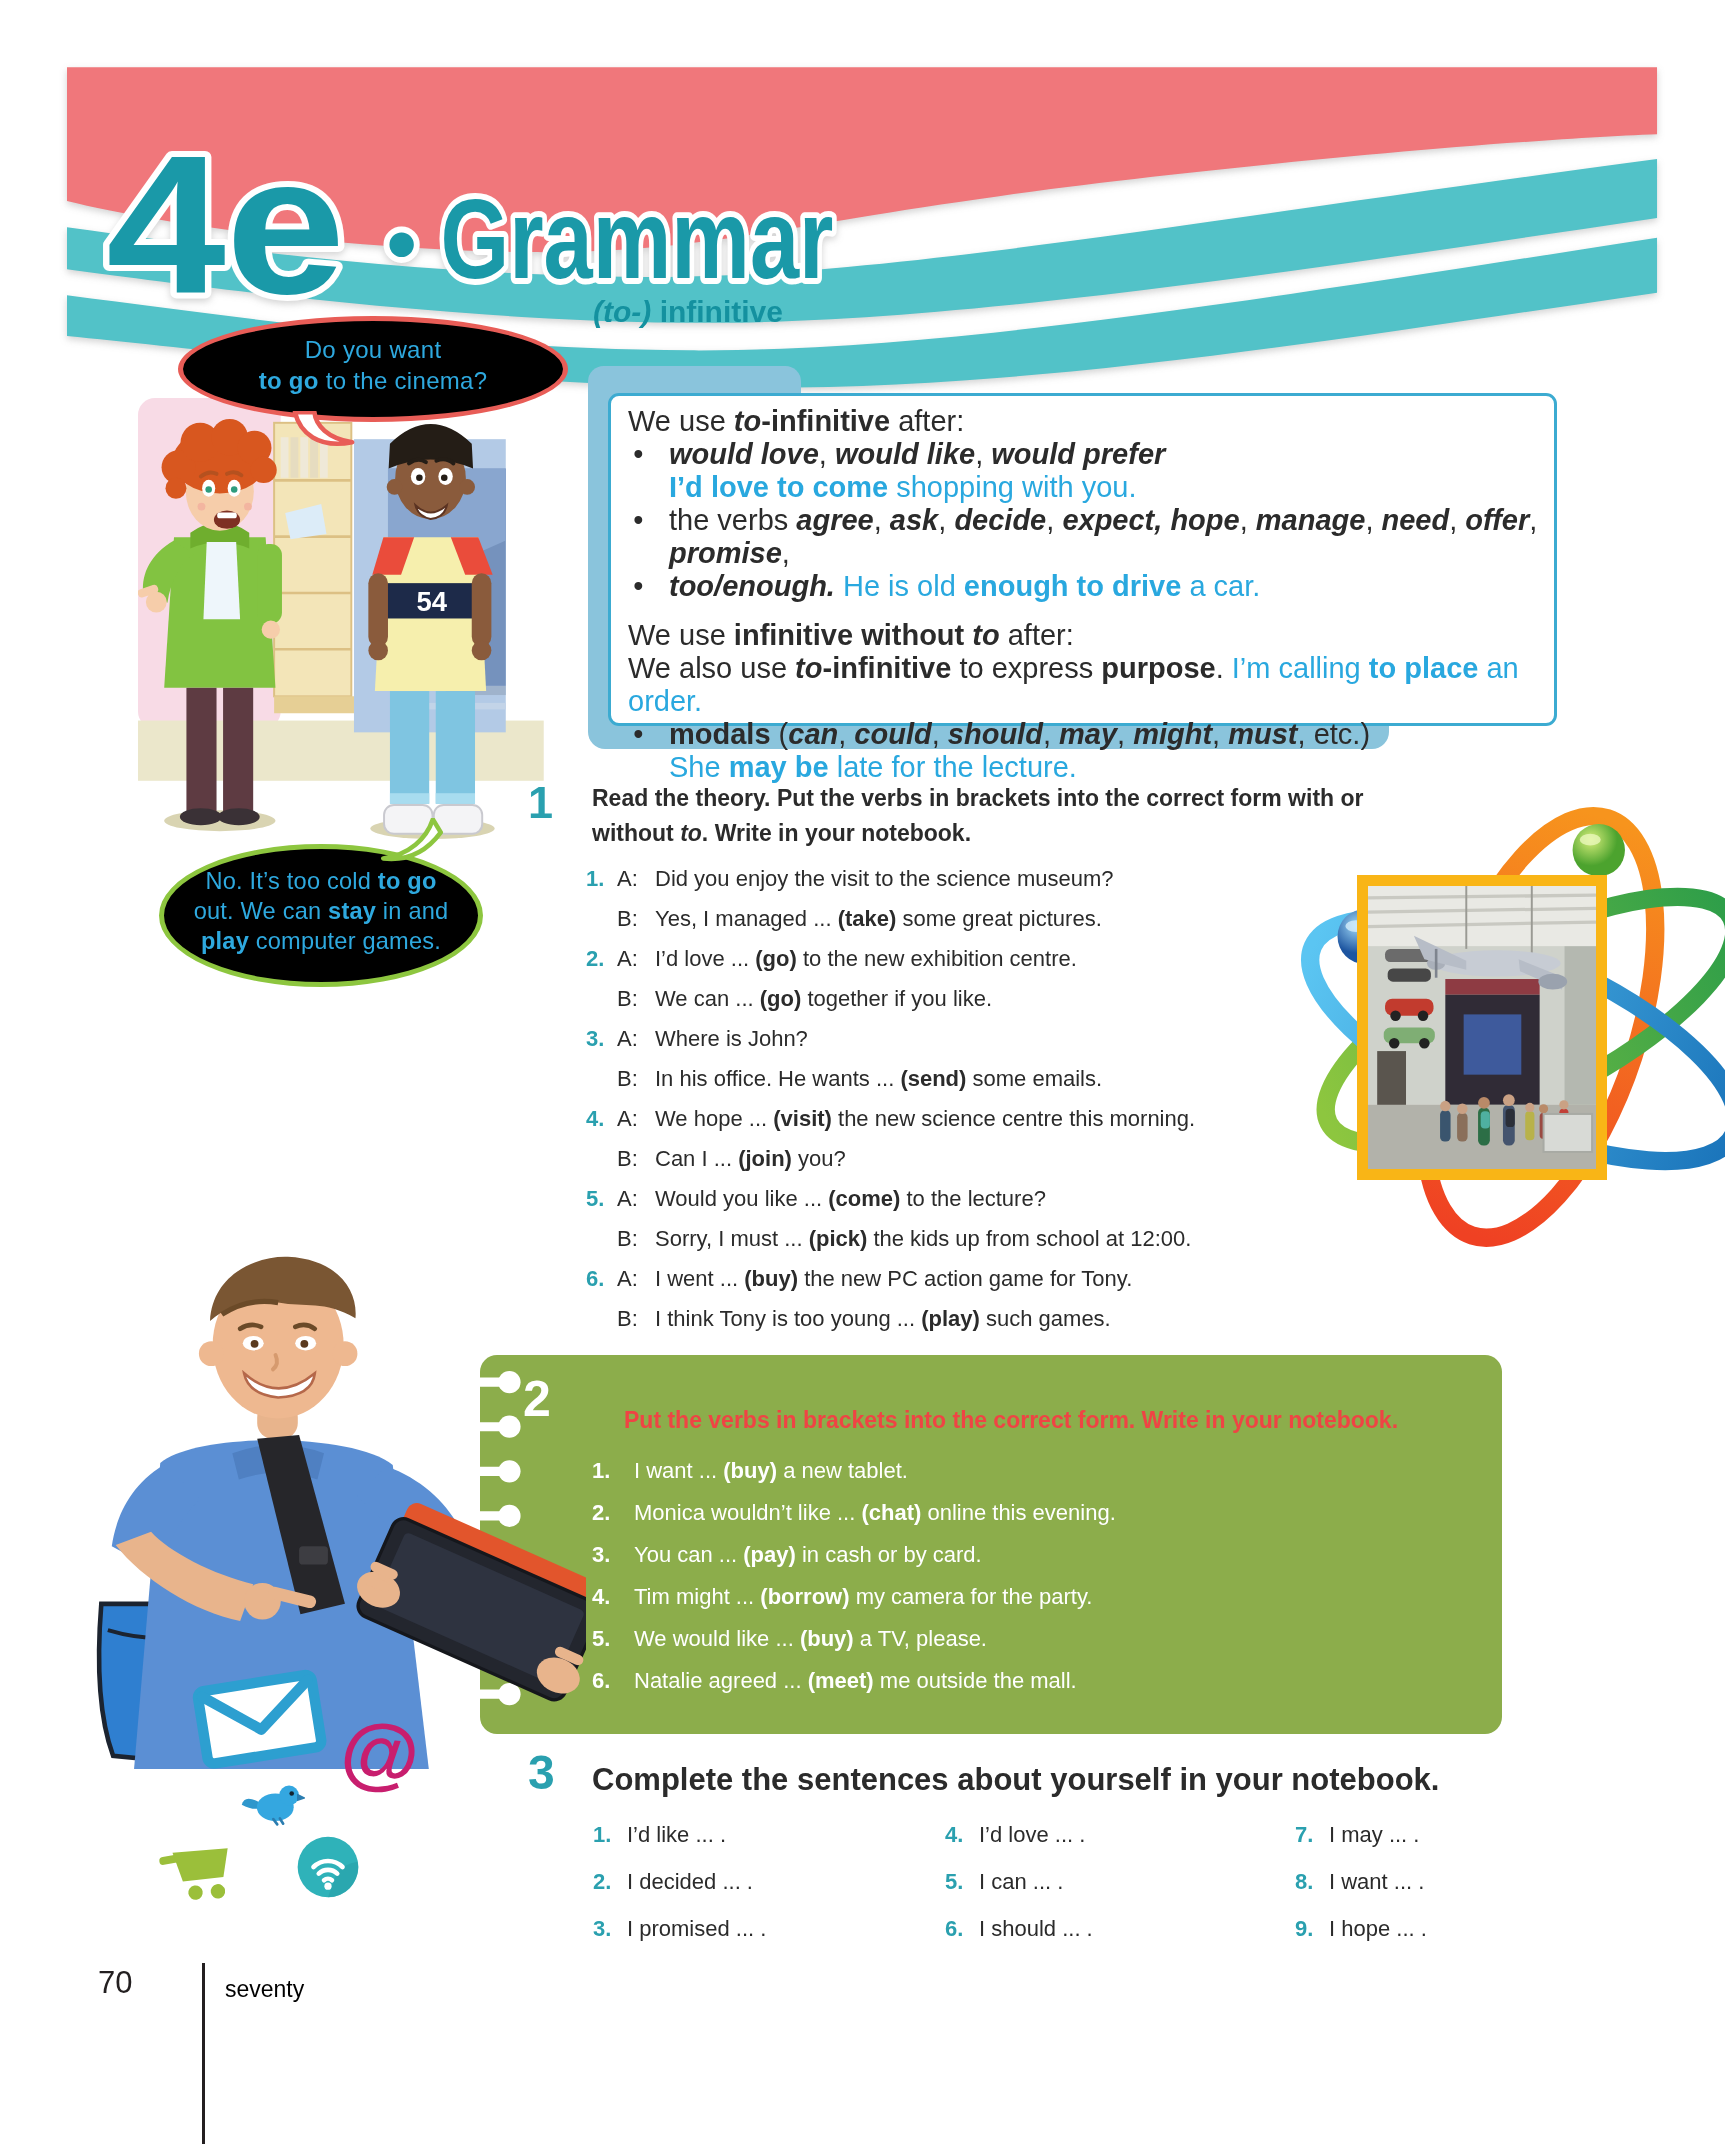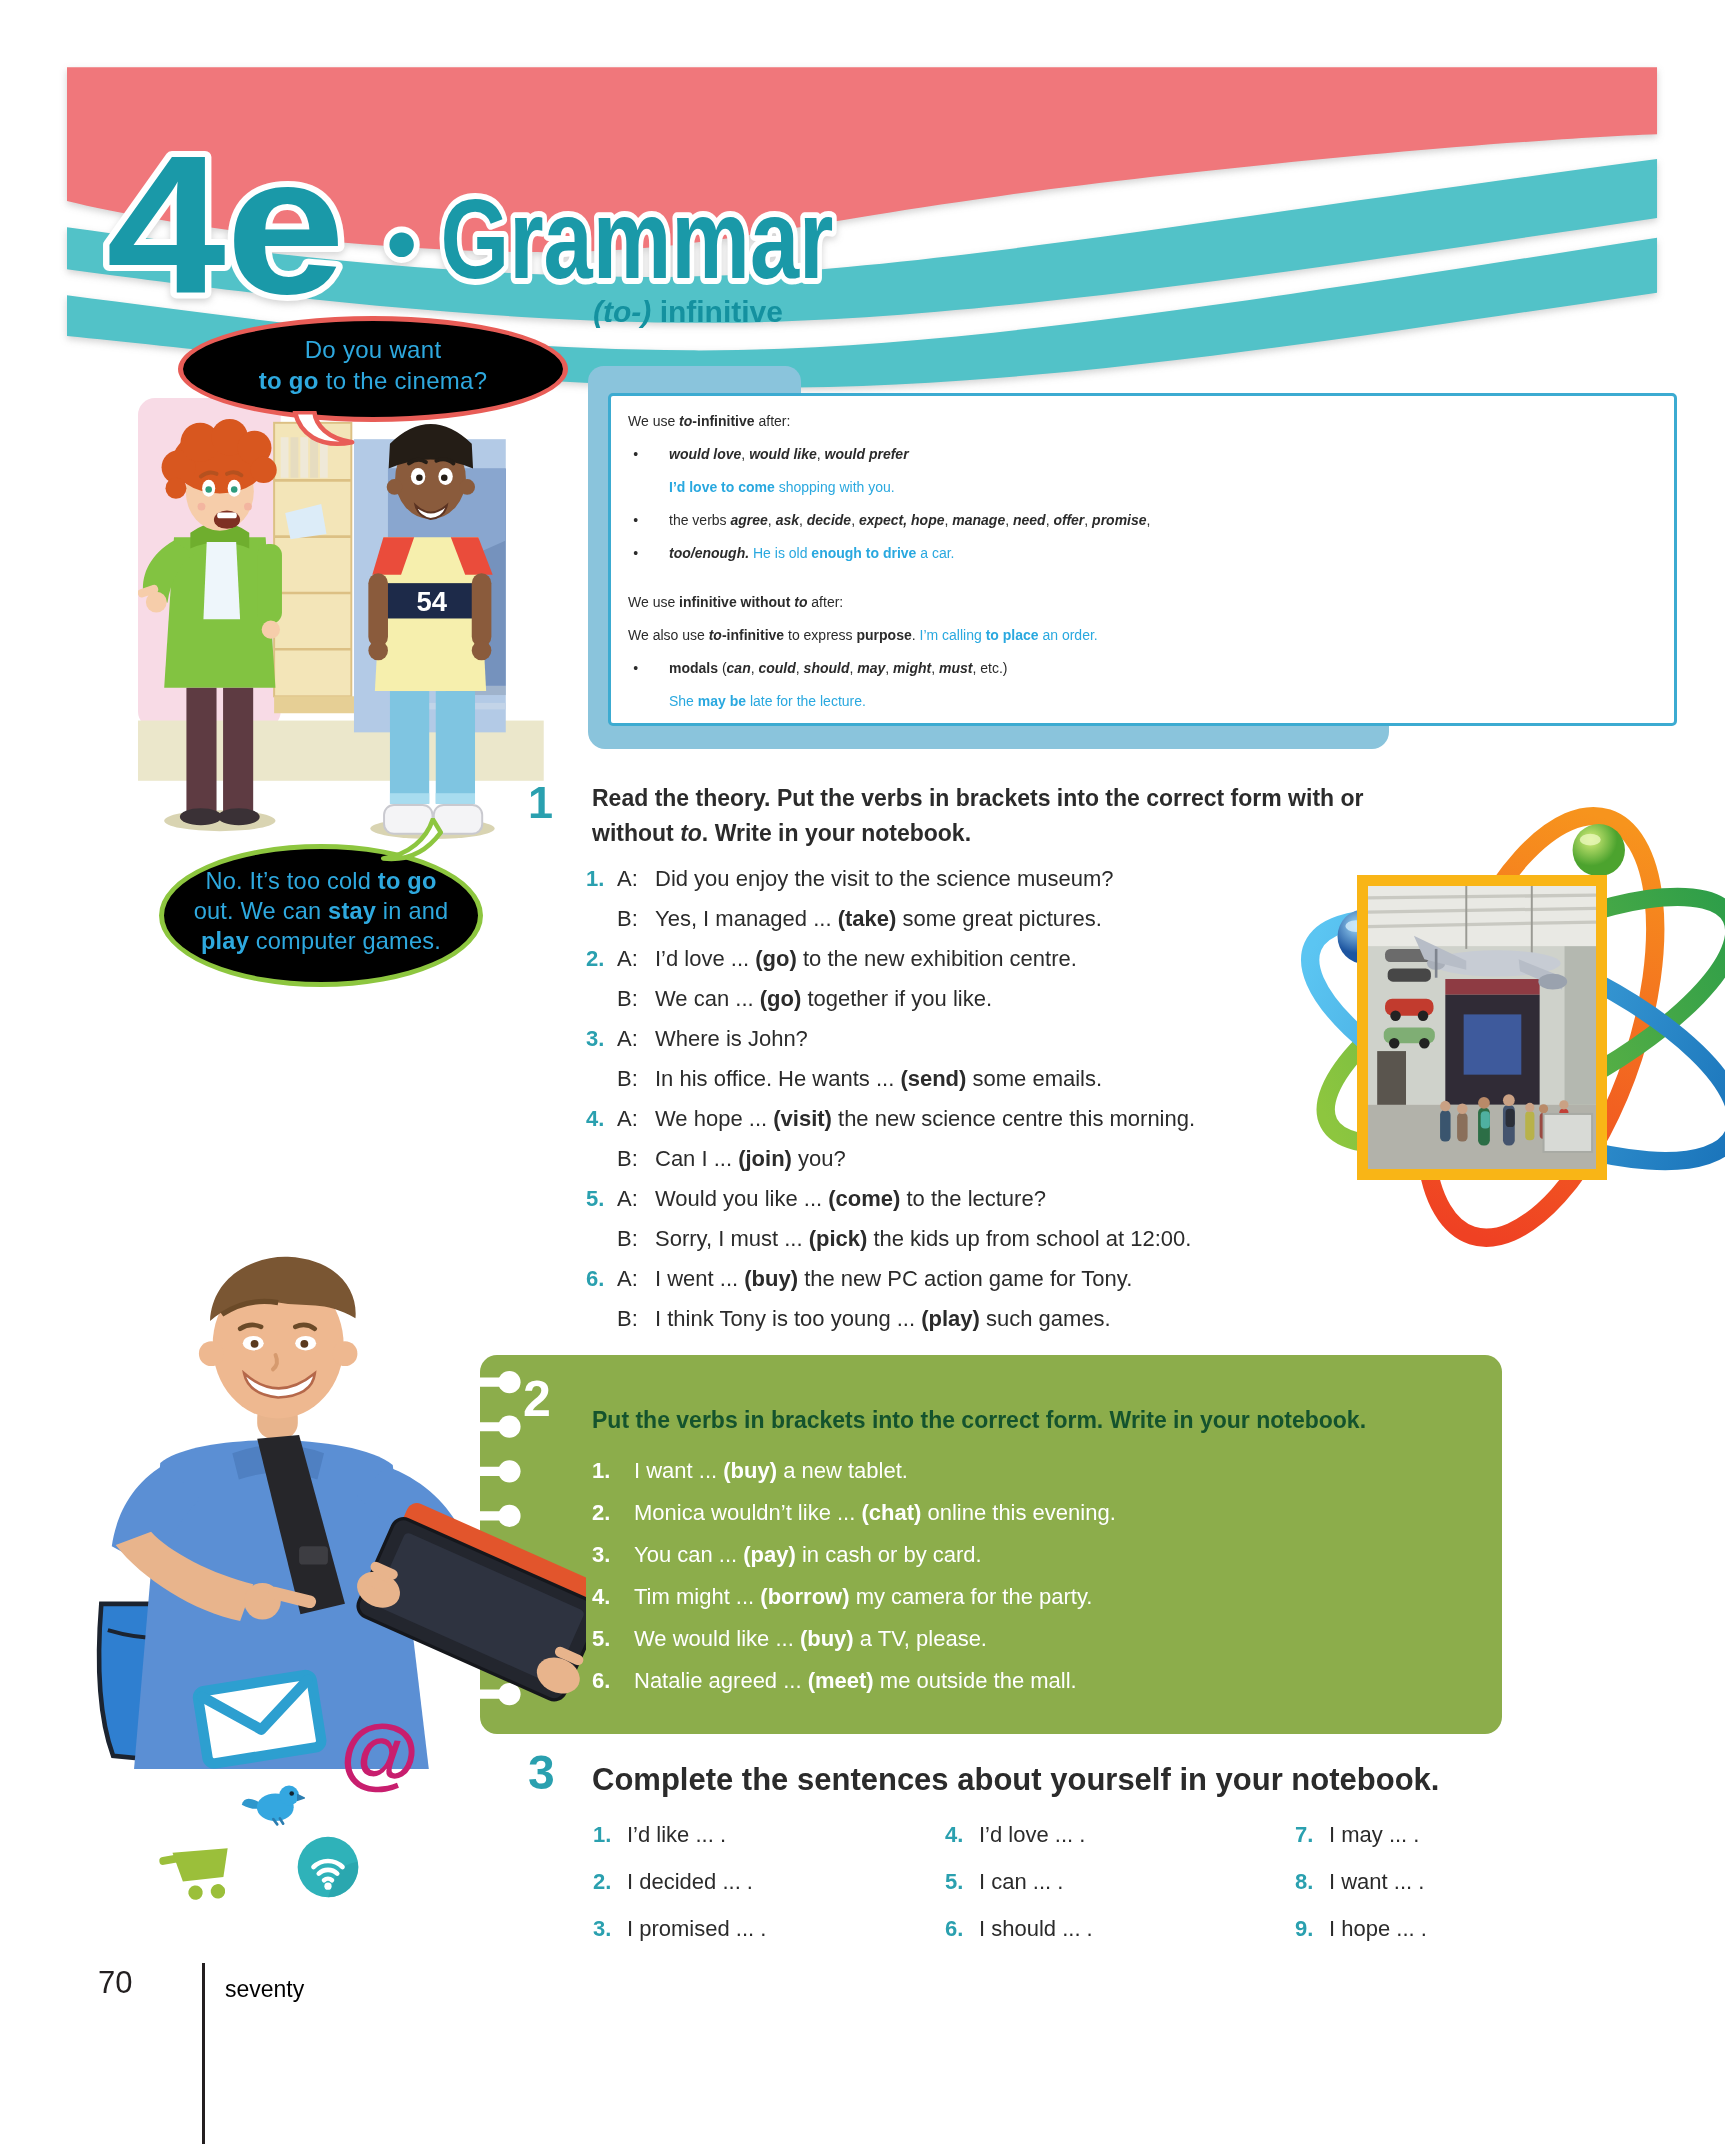--- a/index.html
+++ b/index.html
@@ -20,23 +20,23 @@
   .title-text{fill:#1a99a8;stroke:#ffffff;stroke-width:18px;paint-order:stroke;
               stroke-linejoin:round;font-weight:700;font-family:"Liberation Sans",sans-serif;}
 
   
   #topic{left:593px;top:295px;font-size:30px;color:#14919f;font-weight:700;}
   #topic .pref{font-style:italic;}
 
   
   #folder-tab{left:588px;top:366px;width:213px;height:39px;background:#8ac4dc;border-radius:15.7px 15.7px 0 0;}
   #folder-body{left:588px;top:397px;width:801px;height:352px;background:#8ac4dc;border-radius:0 0 17px 17px;}
-  #theory-box{left:608px;top:393px;width:1069px;height:333px;background:#fff;
-              border:3.3px solid #3cabd1;border-radius:5px;box-sizing:border-box;
-              padding:9.2px 15.7px 0 17px;font-size:14px;line-height:33px;}
+  #theory-box{left:608px;top:393px;width:949px;height:333px;background:#fff;
+              border:3.3px solid #3cabd1;border-radius:11px;box-sizing:border-box;
+              padding:9.2px 15.7px 0 17px;font-size:29px;line-height:33px;}
   .t-line{position:relative;}
   .t-line.bullet{padding-left:41px;}
   .t-line.bullet .bdot{position:absolute;left:5.2px;top:0;}
   .t-line.example{padding-left:41px;}
   .t-line.gap{margin-top:15.7px;}
 
   
   .bubble{background:#000000;border-radius:50%;text-align:center;color:#2ea9df;z-index:3;}
   #bubble1{left:178px;top:316px;width:390px;height:106px;border:5.2px solid #e85d57;
            font-size:24px;line-height:31px;padding-top:13px;box-sizing:border-box;letter-spacing:0.3px;}
@@ -48,21 +48,21 @@
   .ex-num{font-weight:700;color:#2aa0af;}
   .ex-title{font-weight:700;font-size:23px;line-height:35px;}
   .xrow{display:flex;height:40px;align-items:baseline;font-size:22px;}
   .inum{width:31px;font-weight:700;color:#2aa0af;flex:none;}
   .ab{width:38px;flex:none;}
   .itxt{white-space:nowrap;}
 
   
   #ex2-box{left:480px;top:1355px;width:1022px;height:379px;background:#8cad4b;border-radius:17px;z-index:1;}
   #ex2-num{left:523px;top:1370px;font-size:50px;color:#fff;z-index:2;font-weight:700;}
-  #ex2-title{left:592px;top:1403px;color:#14532d;z-index:2;}
+  #ex2-title{left:624px;top:1403px;color:#ef4444;z-index:2;}
   #ex2-items{left:592px;top:1458px;z-index:2;color:#fff;}
   #ex2-items .xrow{height:42px;}
   #ex2-items .inum{color:#fff;width:42px;}
 
   
   #ex3-num{left:528px;top:1745px;font-size:48px;}
   #ex3-title{left:592px;top:1762px;font-size:31px;}
   .ex3-col{top:1822px;width:341px;}
   .ex3-entry{display:flex;height:47px;align-items:baseline;font-size:22px;}
   .ex3-entry .inum{width:34px;}

